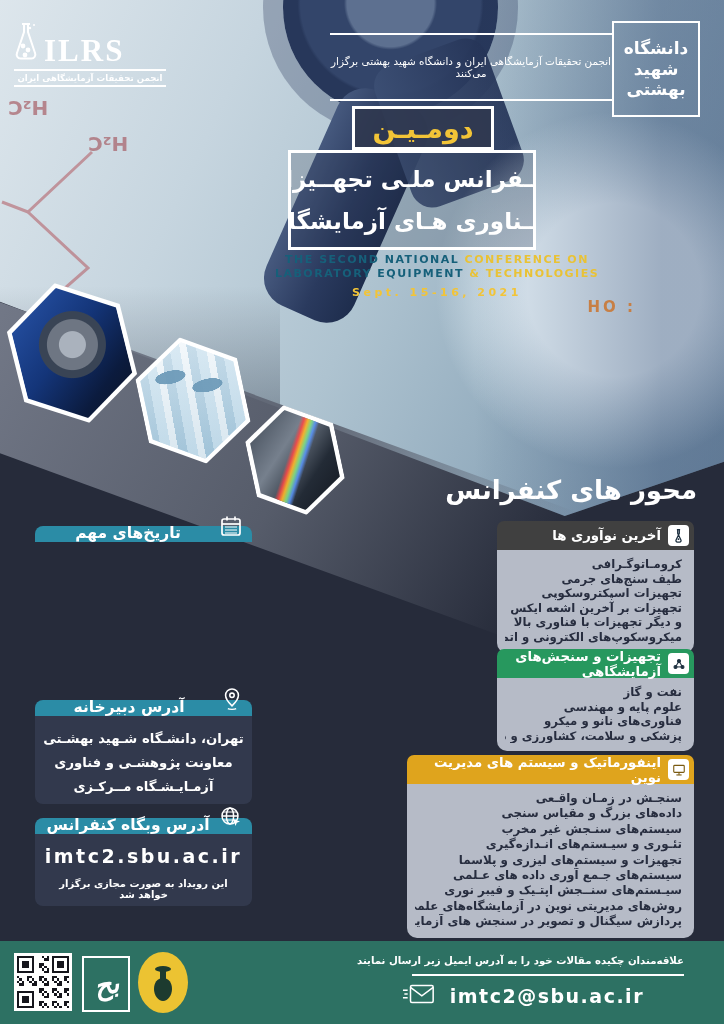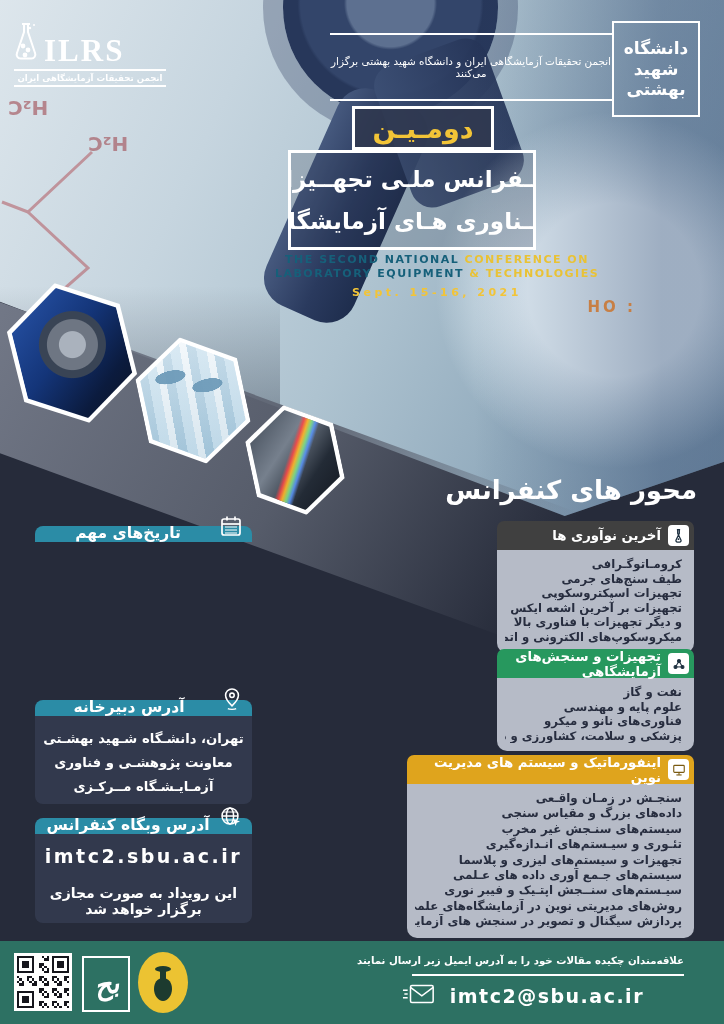--- a/index.html
+++ b/index.html
@@ -90,21 +90,21 @@
                align-items:flex-end;padding:0 9px;gap:7px;box-sizing:border-box;}
   .card-title{flex:1;text-align:center;color:#fff;font-size:15.5px;font-weight:bold;}
   .card-body{background:rgba(130,150,195,.14);border-radius:0 0 8px 8px;padding:11px 8px 6px;
              color:#fff;text-align:center;font-weight:bold;direction:rtl;}
   .card-dates{top:526px;} .card-address{top:700px;} .card-web{top:818px;}
   .d-label{font-size:13.2px;line-height:1.55;}
   .d-value{font-size:13.2px;line-height:1.7;}
   .divider{height:1.5px;background:#e6e9ef;margin:7px 5px;}
   .addr-line{font-size:13.2px;line-height:1.8;}
   .web-url{font-size:19px;font-weight:bold;letter-spacing:2.5px;direction:ltr;}
-  .web-note{font-size:14px;margin-top:18px;}
+  .web-note{font-size:10px;margin-top:11px;}
 
   
   .topics-title{position:absolute;right:27px;top:475px;color:#fff;font-size:26px;font-weight:bold;direction:rtl;}
   .topic-box{position:absolute;right:30px;}
   .tb1{top:521px;width:197px;} .tb2{top:649px;width:197px;} .tb3{top:755px;width:287px;}
   .topic-header{height:29px;border-radius:7px 7px 0 0;display:flex;direction:rtl;align-items:center;
                 padding:0 5px;gap:7px;color:#fff;font-weight:bold;font-size:13.3px;box-sizing:border-box;}
   .tb1 .topic-header{background:#404040;} .tb2 .topic-header{background:#27985e;} .tb3 .topic-header{background:#dfa41d;}
   .icon-square{width:21px;height:21px;background:#fff;border-radius:4px;display:flex;
                align-items:center;justify-content:center;flex:0 0 21px;}

